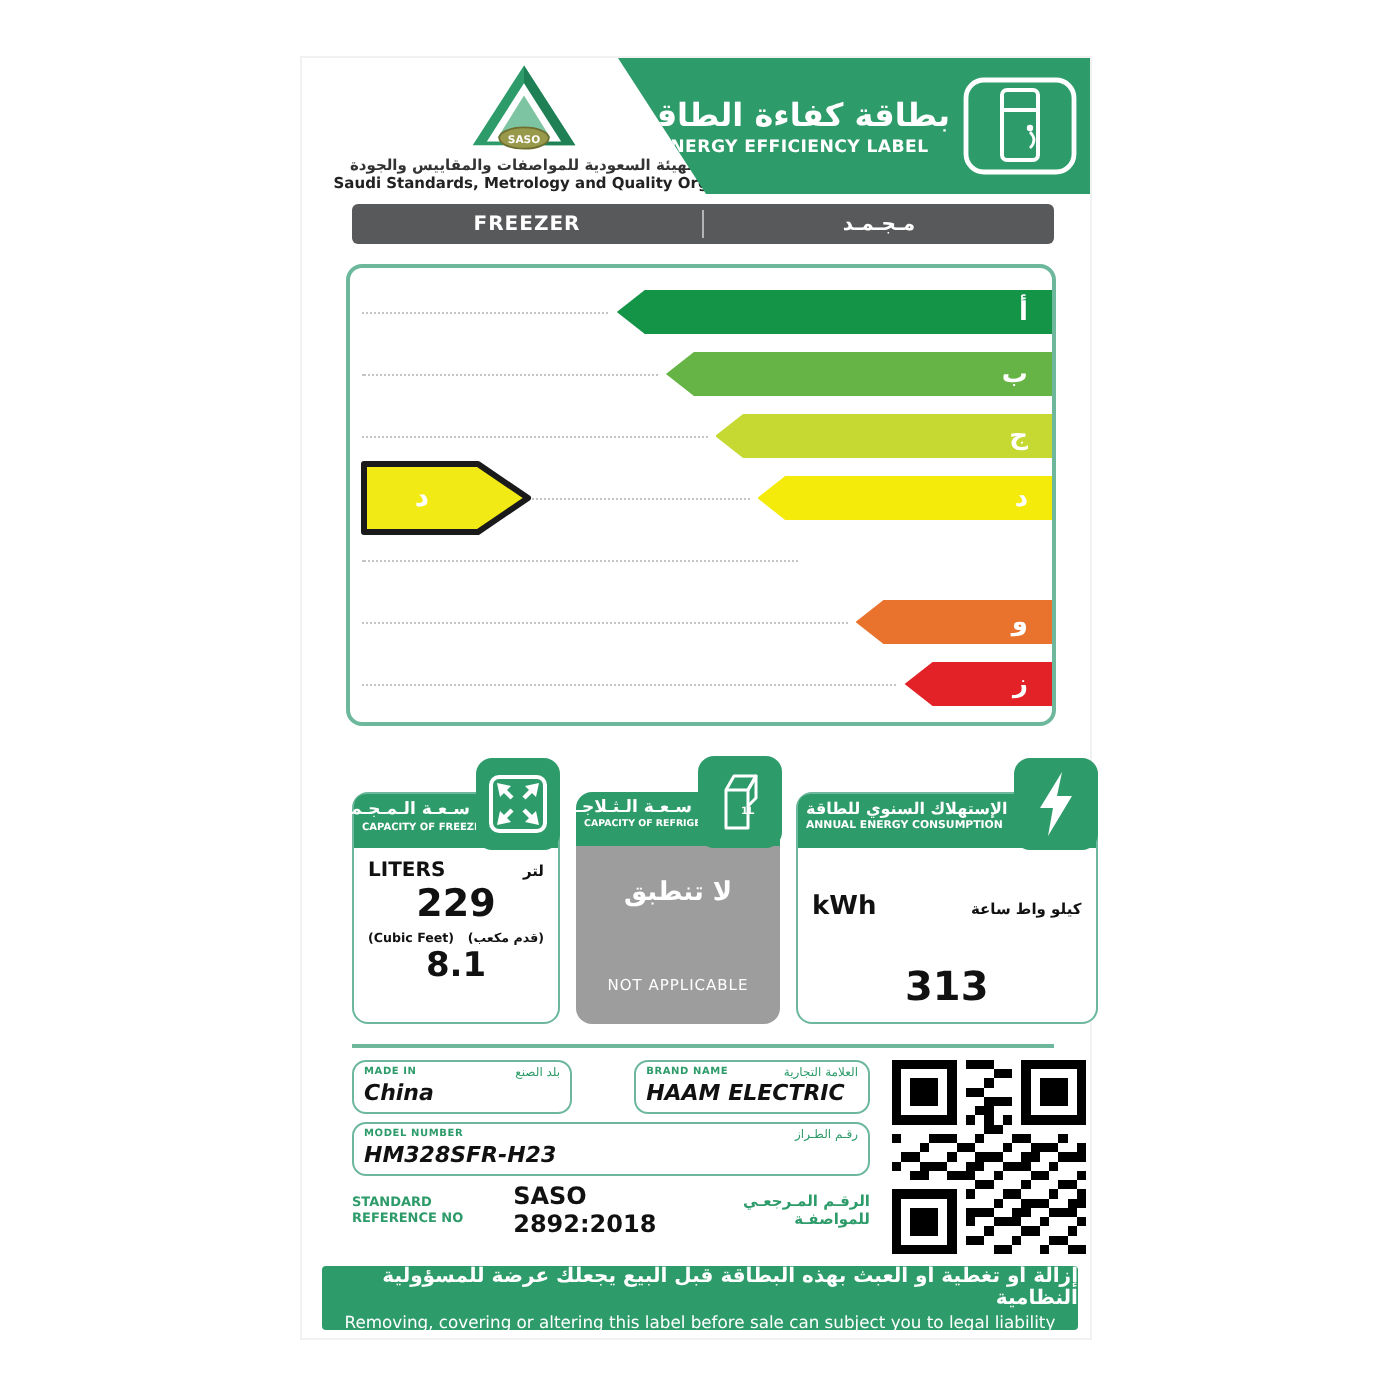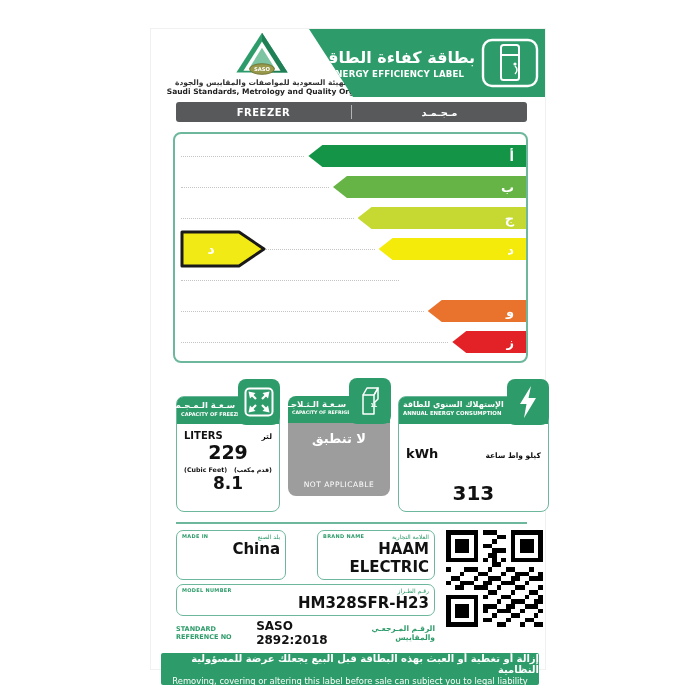--- a/index.html
+++ b/index.html
@@ -54,39 +54,39 @@
   .phead { background:#2e9c6a; color:#fff; border-radius:6px 6px 0 0; height:27px;
     padding:3px 44px 2px 4px; }
   .p2 .phead { border-radius:8px 8px 0 0; }
   .phead .t-ar { font-size:8.5px; font-weight:bold; direction:rtl; text-align:right; white-space:nowrap; }
   .phead .t-en { font-size:5px; font-weight:bold; white-space:nowrap; margin-top:1px; }
   .pbody { padding:6px 7px 0 7px; }
   .urow { display:flex; justify-content:space-between; align-items:baseline; }
   .u-en { font-size:10px; font-weight:bold; color:#111; }
   .u-ar { font-size:7.5px; font-weight:bold; color:#111; direction:rtl; }
   .bigval { text-align:center; font-size:19px; font-weight:bold; color:#111; }
-  .na-body { background:#9d9d9d; height:73px; border-radius:0 0 8px 8px;
+  .na-body { background:#9d9d9d; height:89px; border-radius:0 0 8px 8px;
     display:flex; flex-direction:column; align-items:center; justify-content:center; gap:14px; }
   .na-ar { color:#fff; font-weight:bold; font-size:13px; letter-spacing:2px; direction:rtl; }
   .na-en { color:#fff; font-size:7.5px; letter-spacing:.5px;margin-top:20px; }
   .p3 .bigval { margin-top:20px; font-size:20px; }
 
   
   .divider { margin:10px 18px 0 25px; height:2px; background:#6db89c; }
 
   
   .info { margin:6px 0 0 25px; display:flex; gap:9px; }
   .fields { flex:1; }
   .frow { display:flex; gap:6px; }
   .field { border:1.5px solid #6db89c; border-radius:7px; padding:2px 5px 3px; background:#fff; }
   .f-made { flex:1; } .f-brand { flex:1.08;margin-left:25px; } .f-model { flex:1; margin-top:4px; }
   .flabels { display:flex; justify-content:space-between; }
   .fl-en { font-size:5px; font-weight:bold; color:#2e9c6a; letter-spacing:.3px; }
   .fl-ar { font-size:6px; color:#2e9c6a; direction:rtl; }
-  .fval { text-align:right; font-size:15px; font-weight:bold; color:#111; }
+  .fval { text-align:left; font-size:11px; font-weight:bold; color:#111;font-style:italic; }
   .reg { display:flex; justify-content:flex-end; align-items:center; gap:7px; margin-top:7px; }
   .reg-val { font-size:12px; font-weight:bold; color:#111; }
   .reg-lbls { text-align:right; }
   .reg-ar { font-size:8px; font-weight:bold; color:#2e9c6a; direction:rtl; }
   .reg-en { font-size:5.5px; font-weight:bold; color:#2e9c6a; }
   .std { display:flex; justify-content:space-between; align-items:center; margin-top:3px; }
   .std-en { font-size:6.5px; font-weight:bold; color:#2e9c6a; }
   .std-val { font-size:12px; font-weight:bold; color:#111; }
   .std-ar { font-size:7.5px; font-weight:bold; color:#2e9c6a; direction:rtl; }
   .qr { width:101px; height:97px; }
@@ -287,21 +287,21 @@
       <div class="field f-model">
         <div class="flabels">
           <span class="fl-en">MODEL NUMBER</span>
           <span class="fl-ar">رقـم الطـراز</span>
         </div>
         <div class="fval">HM328SFR-H23</div>
       </div>
       <div class="std">
         <span class="std-en">STANDARD REFERENCE NO</span>
         <span class="std-val">SASO 2892:2018</span>
-        <span class="std-ar">الرقـم المـرجعـي والمقاييس</span>
+        <span class="std-ar">الرقـم المـرجعـي للمواصفـة</span>
       </div>
     </div>
     <svg class="qr" id="qr" viewBox="0 0 21 21" shape-rendering="crispEdges">
           <rect x="0" y="0" width="21" height="21" fill="#fff"></rect>
           <rect x="0" y="8" width="1" height="1" fill="#000"></rect>
           <rect x="0" y="11" width="1" height="1" fill="#000"></rect>
           <rect x="1" y="10" width="1" height="1" fill="#000"></rect>
           <rect x="2" y="10" width="1" height="1" fill="#000"></rect>
           <rect x="2" y="12" width="1" height="1" fill="#000"></rect>
           <rect x="3" y="9" width="1" height="1" fill="#000"></rect>

